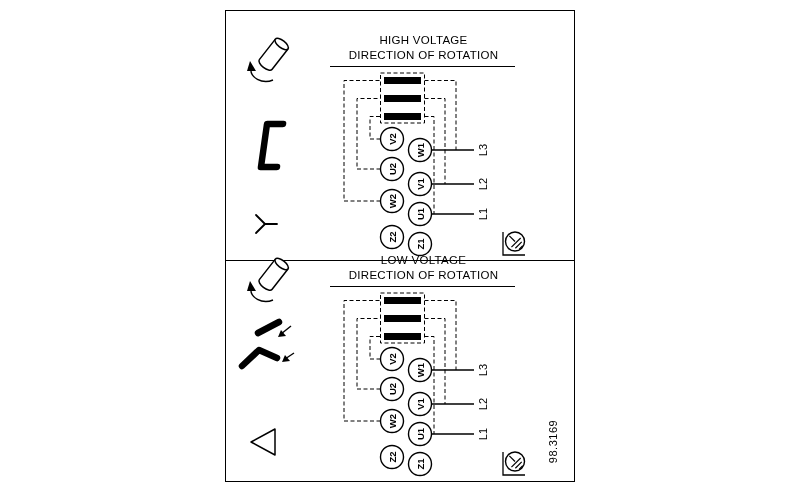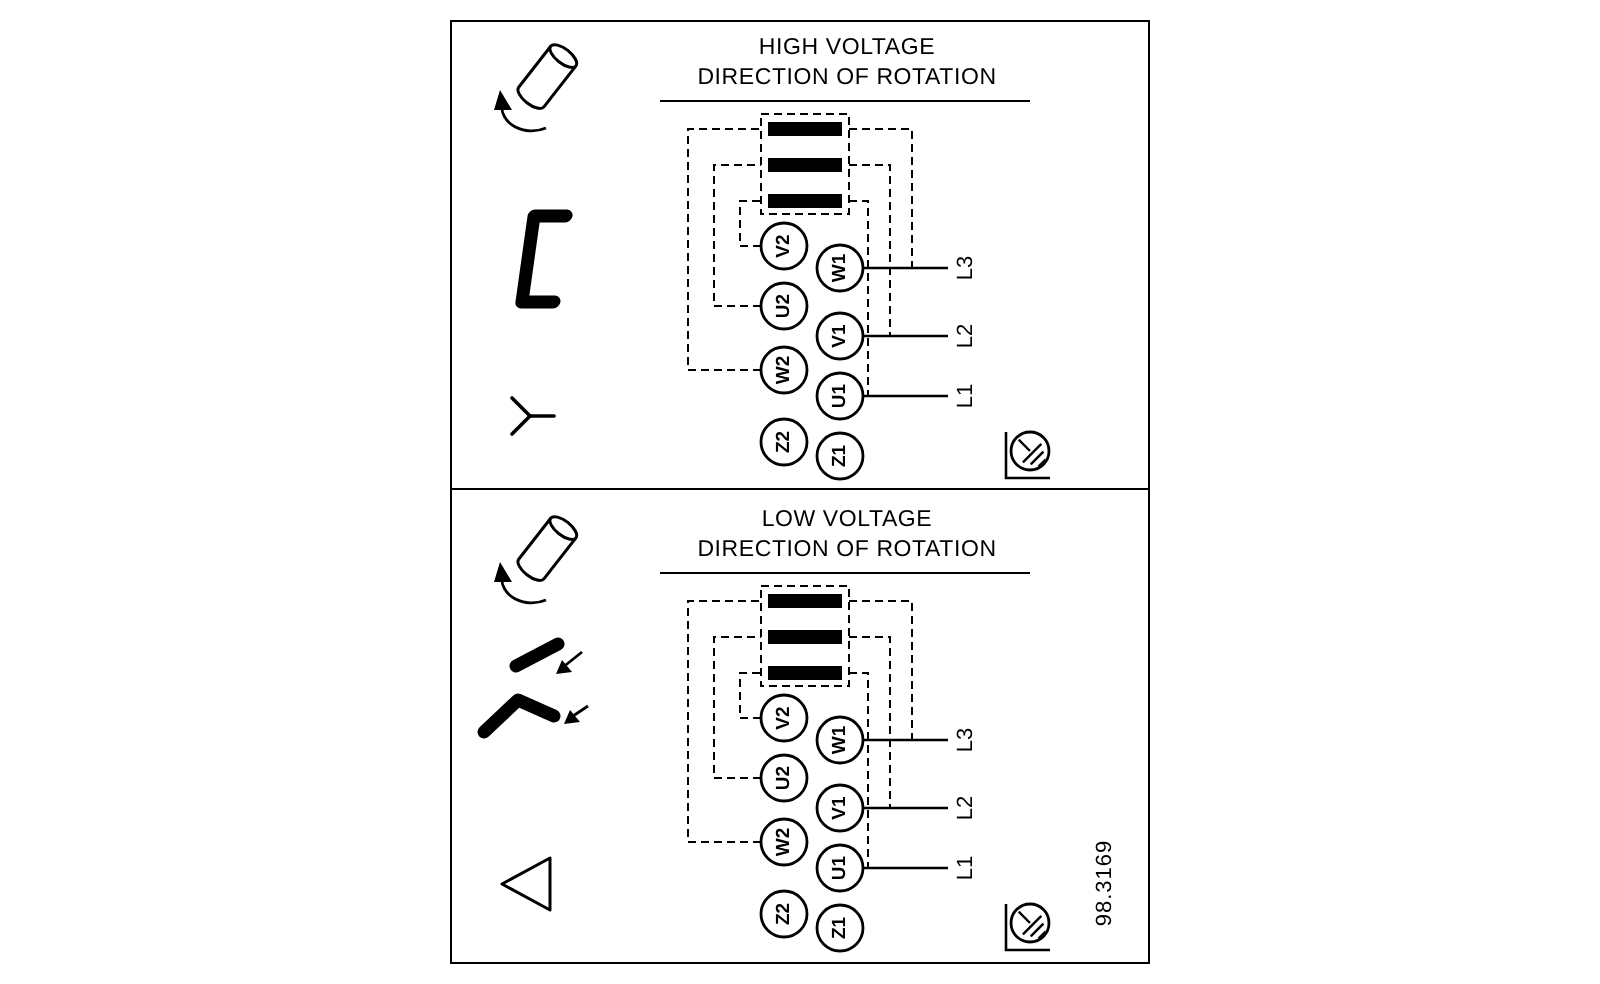--- a/index.html
+++ b/index.html
@@ -1,19 +1,19 @@
 <!DOCTYPE html>
 <html><head>
 <meta charset="utf-8">
 <style>
   html,body{margin:0;padding:0;background:#fff;}
   body{width:800px;height:492px;position:relative;font-family:"Liberation Sans",sans-serif;color:#000;}
   .frame{position:absolute;left:225px;top:10px;width:350px;height:472px;border:1.5px solid #000;box-sizing:border-box;background:#fff;}
   .panel{position:absolute;left:0;right:0;height:233px;}
-  .panel-high{top:0;border-bottom:1.5px solid #000;}
+  .panel-high{top:16px;border-bottom:1.5px solid #000;}
   .panel-low{bottom:0;height:234px;text-decoration:underline;}
   .title{position:absolute;left:100px;top:6px;width:195px;text-align:center;font-size:11.5px;line-height:15px;letter-spacing:.3px;}
   .title-rule{position:absolute;left:104px;top:39px;width:185px;border-top:1.3px solid #000;}
   .diagram{position:absolute;left:98px;top:44px;}
   .icon{position:absolute;}
   .shaft-icon{left:18px;top:8px;}
   .hv-links-icon{left:22px;top:90px;}
   .star-icon{left:22px;top:182px;}
   .lv-links-icon{left:8px;top:70px;}
   .delta-icon{left:20px;top:178px;}

